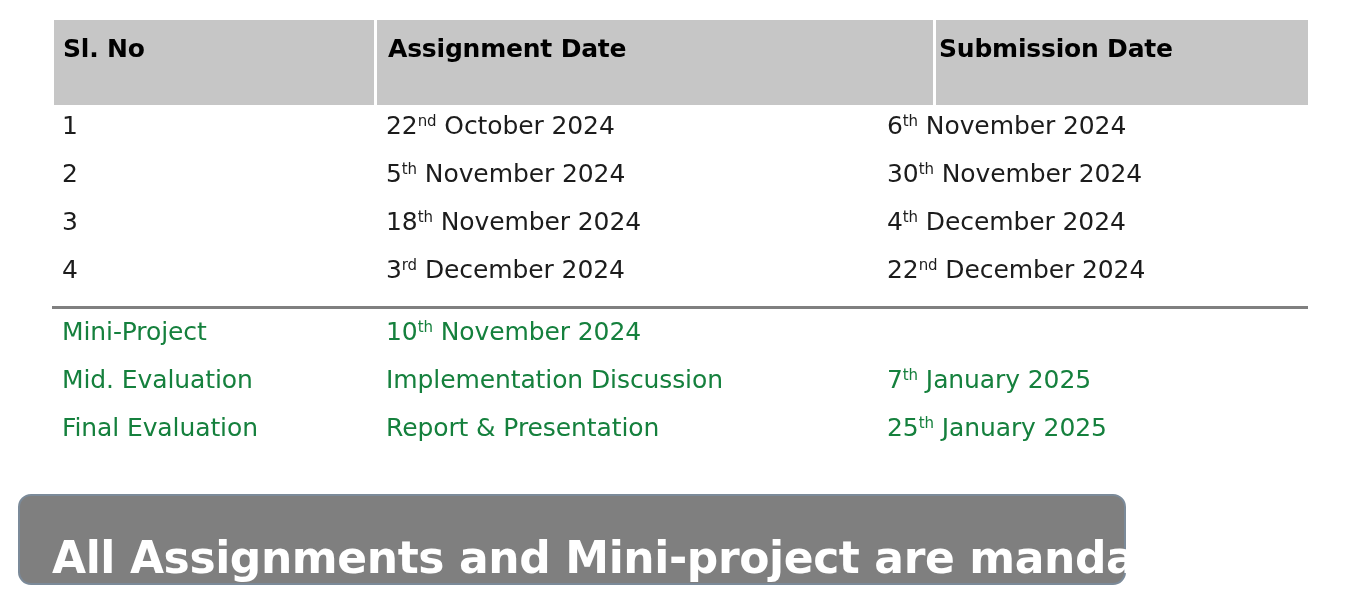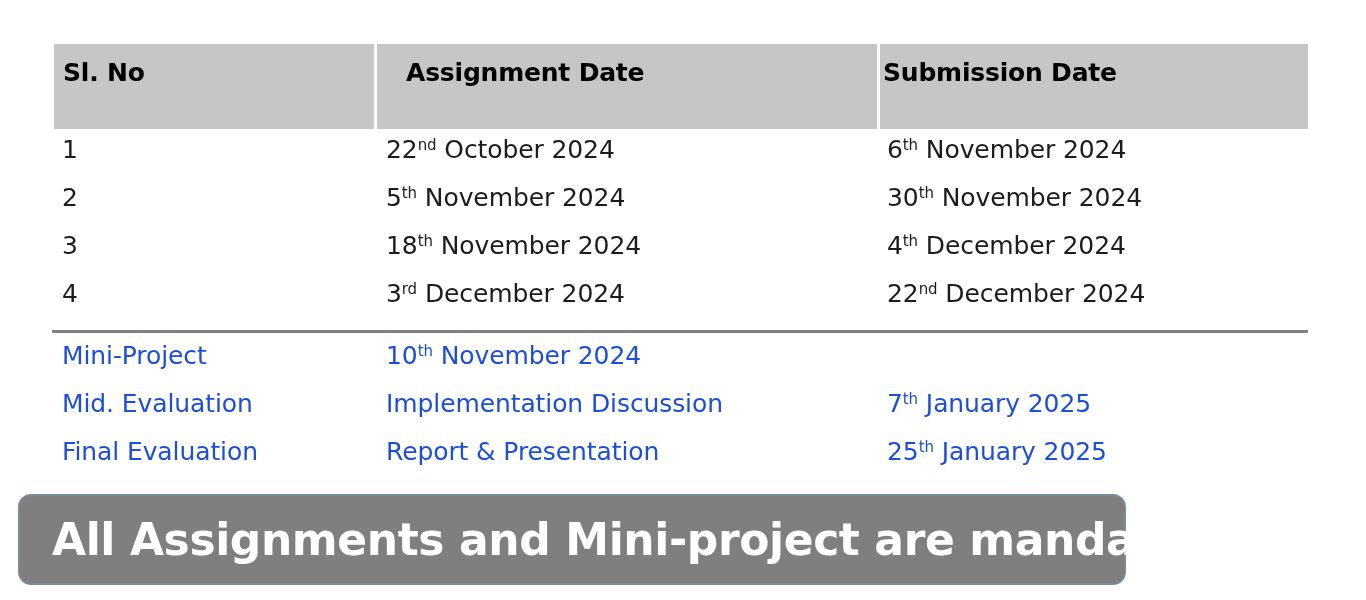--- a/index.html
+++ b/index.html
@@ -13,21 +13,21 @@
     position: relative;
     overflow: hidden;
     font-family: "DejaVu Sans", "Liberation Sans", sans-serif;
     -webkit-font-smoothing: antialiased;
   }
 
   
   #schedule-table {
     position: absolute;
     left: 54px;
-    top: 44px;
+    top: 20px;
     width: 1254px;
   }
 
   .thead {
     position: relative;
     height: 85px;
     background: #c6c6c6;
     display: flex;
     box-sizing: border-box;
   }
@@ -35,21 +35,21 @@
     box-sizing: border-box;
     padding-top: 14px;
     font-size: 25px;
     font-weight: bold;
     color: #000000;
     letter-spacing: -0.2px;
     background: #c6c6c6;
   }
   .th-sl   { width: 320px; padding-left: 9px; }
   .th-sep  { width: 3px; background: #ffffff; }
-  .th-asg  { width: 500px; padding-left: 29px; }
+  .th-asg  { width: 556px; padding-left: 11px; }
   .th-sub  { flex: 1;      padding-left: 3px; }
 
   .tbody-top {
     padding-top: 6px;
   }
   .trow {
     display: flex;
     height: 48px;
     align-items: flex-start;
     font-size: 25px;
@@ -72,36 +72,36 @@
     margin-left: -2px;
     margin-top: 3px;
     margin-bottom: 0px;
   }
 
   .tbody-bottom {
     padding-top: 8px;
   }
   .tbody-bottom .trow {
     height: 48px;
-    color: #1d4ed8;
+    color: #15803d;
   }
 
   
   #mandatory-banner {
     position: absolute;
     left: 18px;
     top: 494px;
     width: 1108px;
     height: 91px;
     box-sizing: border-box;
     background: #7f7f7f;
     border: 2px solid #7b8a99;
     border-radius: 13px;
     display: flex;
-    align-items: center;
+    align-items: flex-end;
   }
   #mandatory-banner .banner-text {
     padding-left: 32px;
     font-size: 44px;
     font-weight: bold;
     color: #ffffff;
     letter-spacing: -0.4px;
     white-space: nowrap;
   }
 </style>

